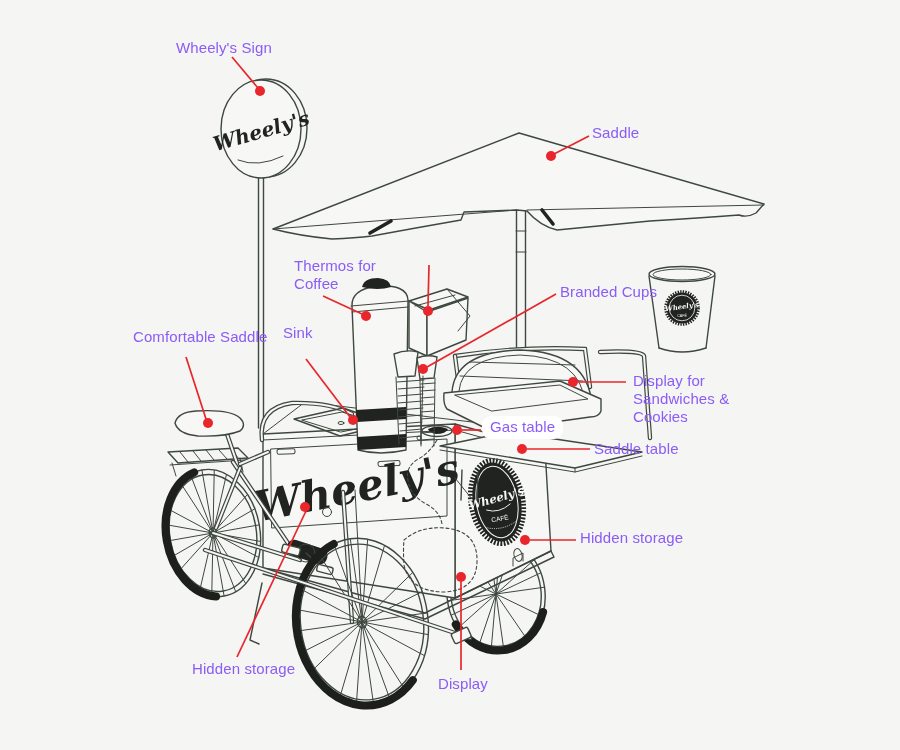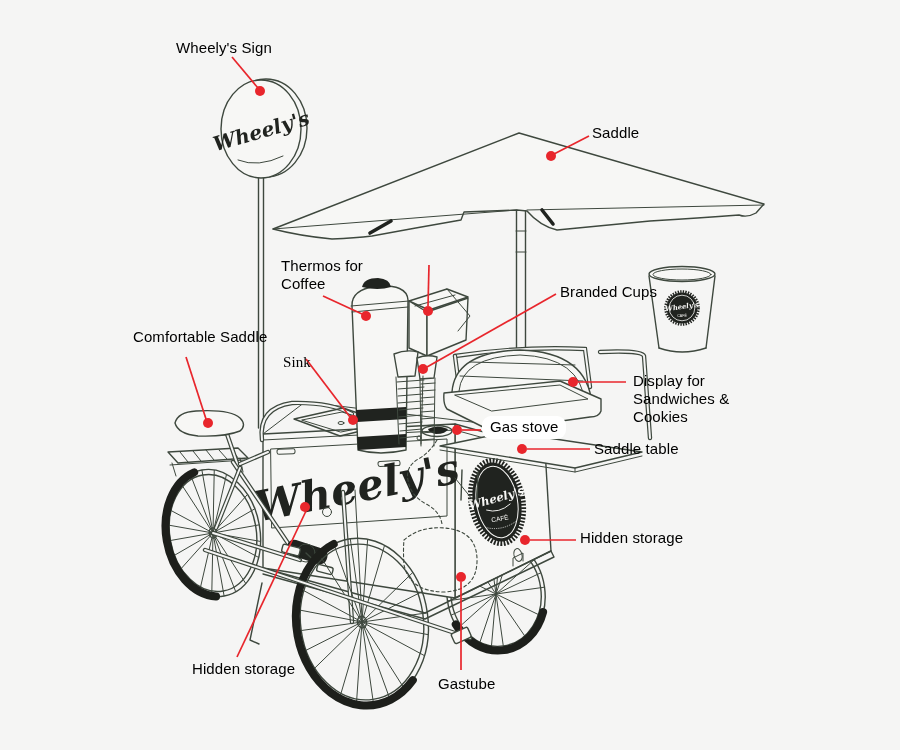--- a/index.html
+++ b/index.html
@@ -14,21 +14,21 @@
   .inkfill{fill:#20231f;stroke:none;}
   .tube-o{stroke:#3e483e;stroke-width:4.4;fill:none;stroke-linecap:round;}
   .tube-i{stroke:#f5f5f4;stroke-width:2;fill:none;stroke-linecap:round;}
   .dash{stroke:#3e483e;stroke-width:1.1;fill:none;stroke-dasharray:3 2.6;stroke-linecap:round;}
   .red{stroke:#e8262c;stroke-width:1.7;fill:none;}
   .reddot{fill:#e8262c;stroke:none;}
   .spoke{stroke:#3e483e;stroke-width:1;vector-effect:non-scaling-stroke;}
   .rim{stroke:#3e483e;fill:none;stroke-width:1.4;vector-effect:non-scaling-stroke;}
   .tire{stroke:#1d1f1b;fill:none;stroke-width:8;vector-effect:non-scaling-stroke;stroke-linecap:round;}
   .callout{
-    position:absolute;font-size:15px;line-height:1.2;color:#000000;letter-spacing:.1px;
+    position:absolute;font-size:15px;line-height:1.2;color:#8b5cf6;letter-spacing:.1px;
     white-space:pre-line;
   }
   .callout.pill{background:#ffffff;border-radius:9px;padding:2px 8px 3px 8px;}
   .scriptTxt{font-family:"DejaVu Serif",serif;font-style:italic;font-weight:bold;fill:#20231f;}
   .scriptTxtW{font-family:"DejaVu Serif",serif;font-style:italic;font-weight:bold;fill:#f7f7f5;}
 </style>
 </head>
 <body>
 
 <div id="stage">
@@ -289,23 +289,23 @@
         <circle class="reddot" cx="525" cy="540" r="5"></circle>
     <line class="red" x1="237" y1="657" x2="306" y2="511"></line>  
         <circle class="reddot" cx="305" cy="507" r="5"></circle>
     <line class="red" x1="461" y1="670" x2="461" y2="582"></line>  
         <circle class="reddot" cx="461" cy="577" r="5"></circle>
   </g>
 </svg>
 
   <div class="callout" style="left:176px;top:39px;">Wheely's Sign</div>
   <div class="callout" style="left:592px;top:124px;">Saddle</div>
-  <div class="callout" style="left:281px;top:257px;width:82px;">Thermos for Coffee</div>
+  <div class="callout" style="left:294px;top:257px;width:82px;">Thermos for Coffee</div>
   <div class="callout" style="left:133px;top:328px;">Comfortable Saddle</div>
-  <div class="callout" style="left:283px;top:353px;font-family:Liberation Serif, serif;">Sink</div>
+  <div class="callout" style="left:283px;top:324px;">Sink</div>
   <div class="callout" style="left:560px;top:283px;">Branded Cups</div>
   <div class="callout" style="left:633px;top:372px;width:150px;">Display for Sandwiches &amp; Cookies</div>
-  <div class="callout pill" style="left:482px;top:416px;">Gas stove</div>
+  <div class="callout pill" style="left:482px;top:416px;">Gas table</div>
   <div class="callout" style="left:594px;top:440px;">Saddle table</div>
   <div class="callout" style="left:580px;top:529px;">Hidden storage</div>
   <div class="callout" style="left:192px;top:660px;">Hidden storage</div>
-  <div class="callout" style="left:438px;top:675px;">Gastube</div>
+  <div class="callout" style="left:438px;top:675px;">Display</div>
 </div>
 
 </body></html>

